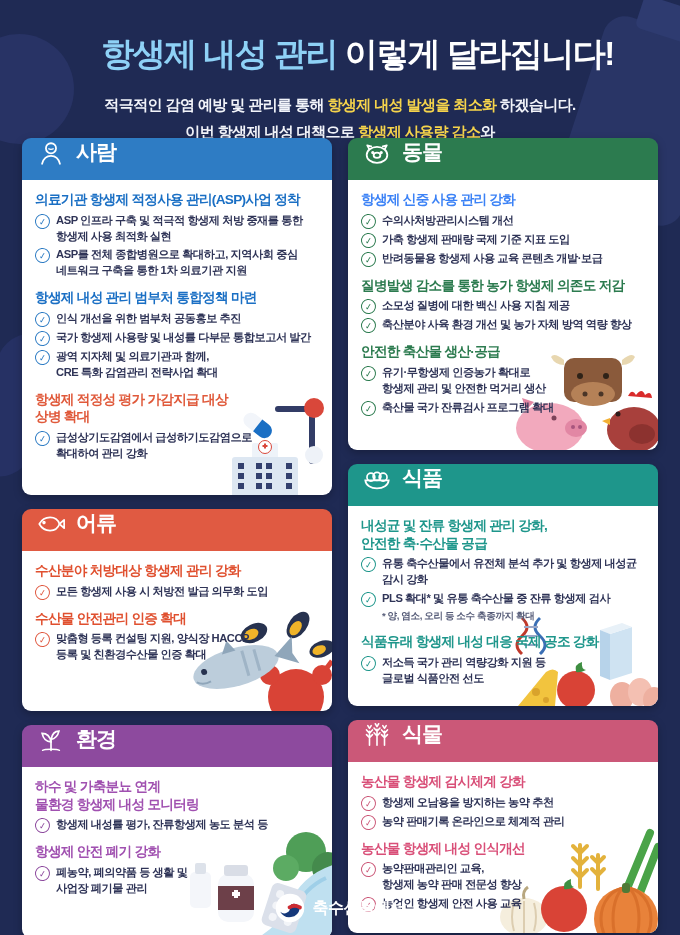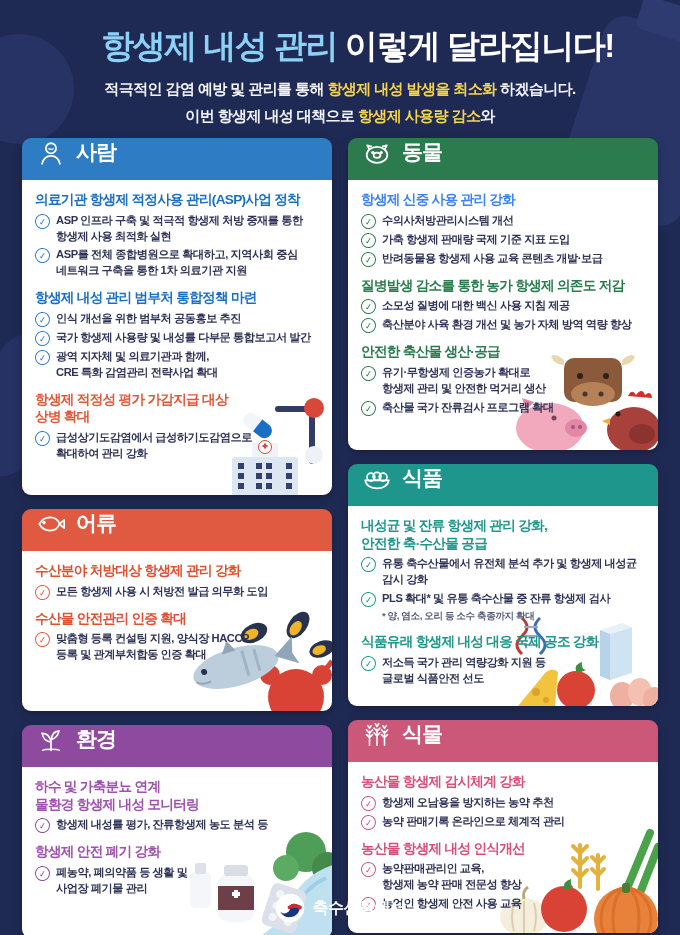--- a/index.html
+++ b/index.html
@@ -10,21 +10,21 @@
   }
   .page{position:relative;width:680px;height:935px;overflow:hidden;}
   
   .deco{position:absolute;z-index:0;}
   .deco-bottle{right:-28px;top:26px;width:130px;height:190px;background:#293566;border-radius:22px;transform:rotate(18deg);}
   .deco-bottle:before{content:"";position:absolute;top:-26px;left:28px;width:74px;height:34px;background:#2e3b70;border-radius:6px;}
   .deco-circle1{left:-36px;top:34px;width:110px;height:110px;border-radius:50%;background:#283365;}
   .deco-pill{left:-20px;top:330px;width:70px;height:150px;border-radius:40px;background:#263164;transform:rotate(24deg);}
 
   header{position:relative;z-index:1;text-align:center;padding-top:16px;height:122px;}
-  h1{margin:8px;font-size:33px;font-weight:800;letter-spacing:-1.5px;color:#ffffff;padding-left:35px;}
+  h1{margin:16px;font-size:33px;font-weight:800;letter-spacing:-1.5px;color:#ffffff;padding-left:35px;}
   h1 .hl{color:#8ed1f6;}
   .sub{margin:4px 0 0;font-size:15px;font-weight:700;letter-spacing:-0.6px;color:#f2f4fa;line-height:1.55;}
   .sub .em{color:#f6d44b;}
 
   .grid{position:relative;z-index:1;display:flex;gap:16px;padding:0 22px;}
   .col{display:flex;flex-direction:column;gap:14px;width:312px;}
 
   .card{border-radius:9px;overflow:hidden;box-shadow:0 3px 8px rgba(0,0,0,.25);}
   .card-header{display:flex;gap:10px;height:42px;padding:0 14px;}
   .sec-icon{display:inline-flex;width:30px;height:30px;}
@@ -169,21 +169,21 @@
               <li class="item">
                 <span class="check" style="color:#e05a42;border-color:#e05a42">✓</span>
                 <span class="item-text">모든 항생제 사용 시 처방전 발급 의무화 도입</span>
               </li>
             </ul>
             <h3 class="group-heading" style="color:#e0502f">수산물 안전관리 인증 확대</h3>
             <ul class="items">
               <li class="item">
                 <span class="check" style="color:#e05a42;border-color:#e05a42">✓</span>
                 <span class="item-text">맞춤형 등록 컨설팅 지원, 양식장 HACCP
-등록 및 관계부처합동 인증 확대</span>
+등록 및 친환경수산물 인증 확대</span>
               </li>
             </ul>
             <div class="illus">
               <svg width="162" height="112" viewBox="0 0 162 112">
                 <g transform="rotate(36 124 22)">
                   <ellipse cx="124" cy="22" rx="9" ry="15" fill="#27324f"></ellipse>
                   <ellipse cx="124" cy="26" rx="5" ry="8" fill="#f0b429"></ellipse>
                 </g>
                 <g transform="rotate(70 148 46)">
                   <ellipse cx="148" cy="46" rx="8" ry="13" fill="#27324f"></ellipse>

